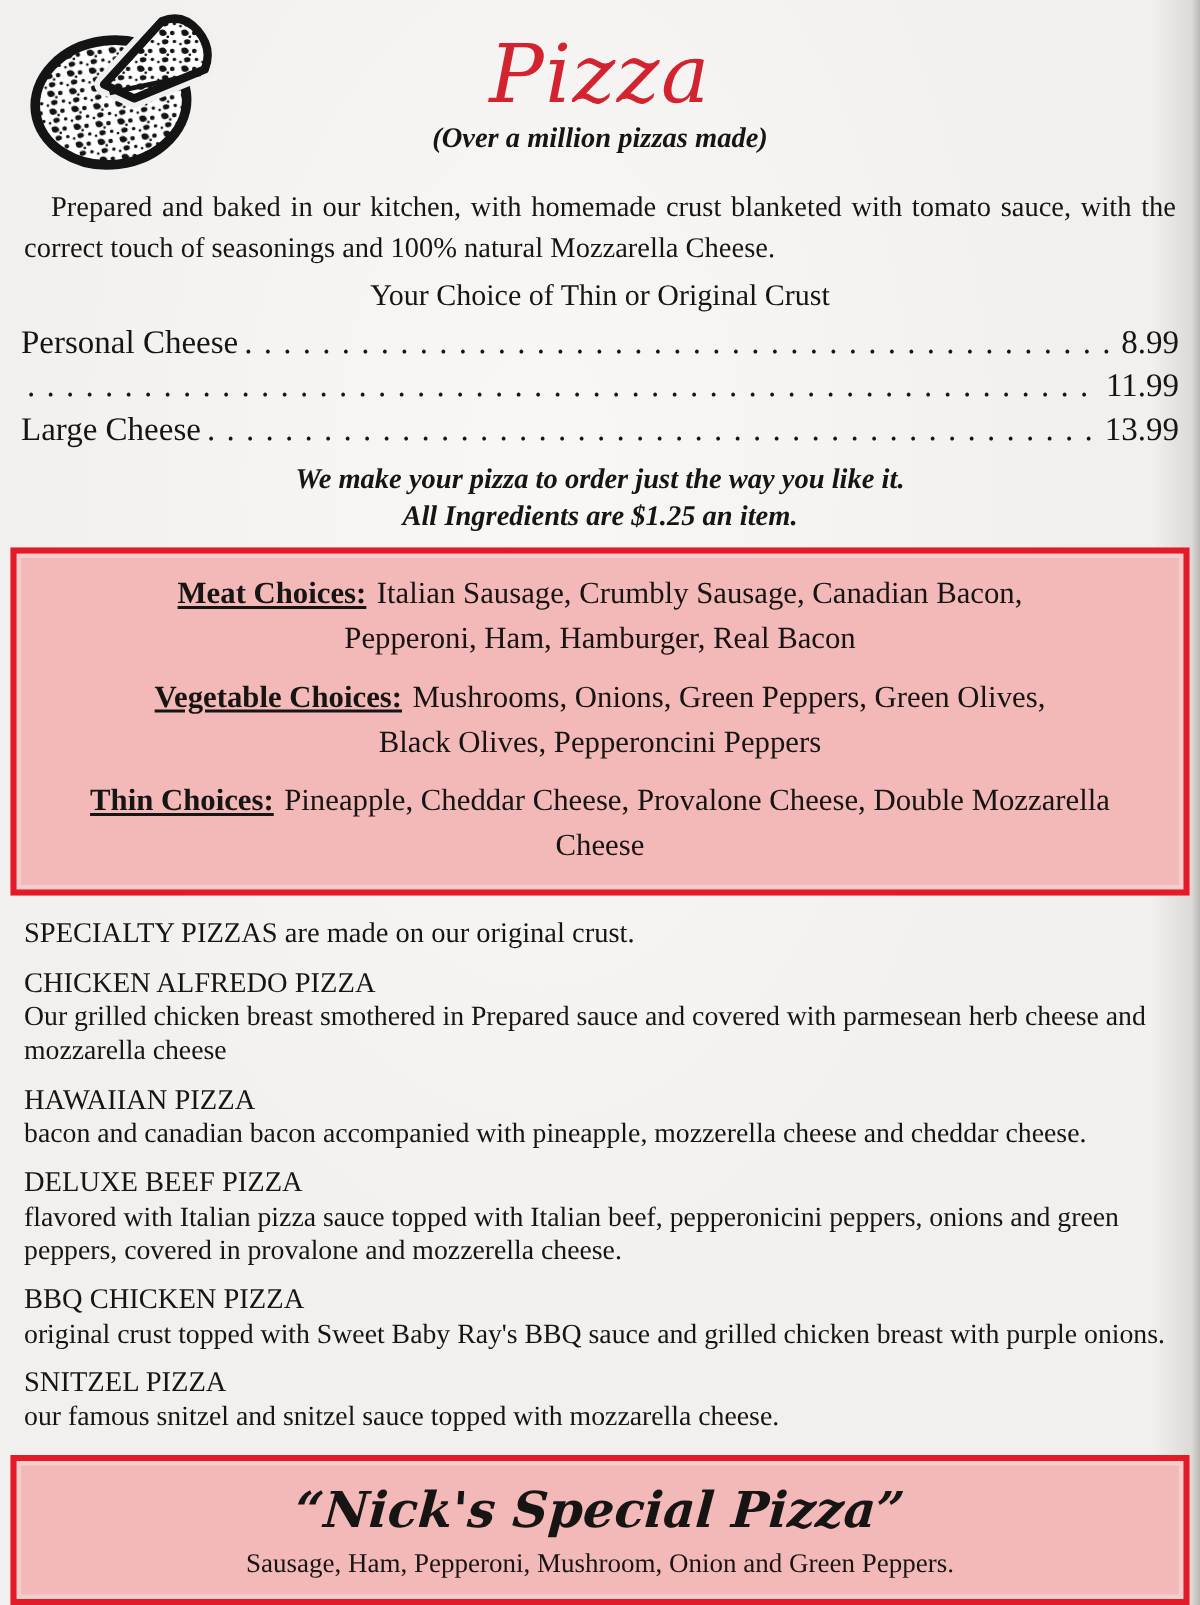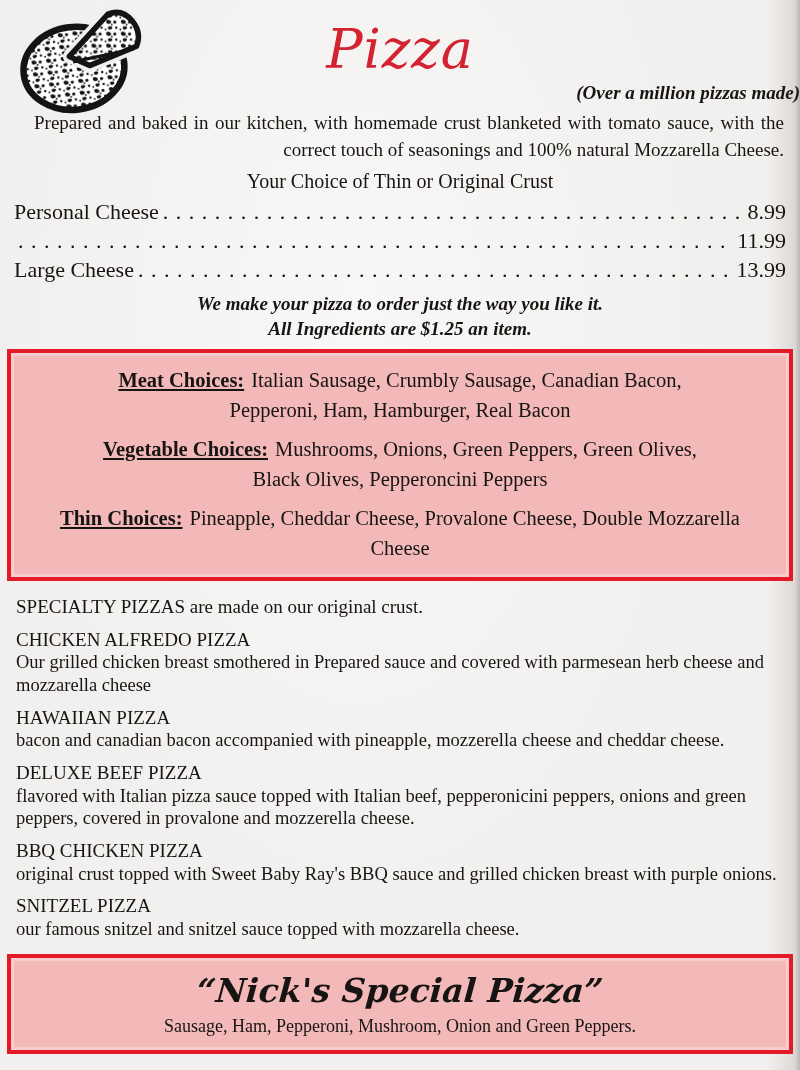--- a/index.html
+++ b/index.html
@@ -24,28 +24,28 @@
     text-align:center;
     font-family:"DejaVu Serif", serif;
     font-style:italic;
     font-weight:500;
     font-size:54px;
     line-height:1.05;
     color:#d32330;
     letter-spacing:1px;
   }
   .subtitle {
-    text-align:right;
+    text-align:center;
     font-weight:bold; font-style:italic;
     font-size:19px; line-height:1.2;
     margin-top:3px;
   }
   .intro { font-size:19px; line-height:1.42; padding:0 16px; }
-  .intro.l1 { margin-top:6px; text-indent:18px; text-align:justify; text-align-last:justify; }
-  .intro.l2 { text-align:right; }
+  .intro.l1 { margin-top:22px; text-indent:18px; text-align:justify; text-align-last:justify; }
+  .intro.l2 { text-align:left; }
   .crust-line { text-align:center; font-size:20px; margin-top:6px; }
   
   .prices { padding:4px 14px 0 14px; }
   .price-row { display:flex; align-items:flex-end; font-size:22px; line-height:29px; }
   .price-row .dots { flex:1; overflow:hidden; white-space:nowrap; margin:0 4px; }
   .price-row .dots::after {
     content:". . . . . . . . . . . . . . . . . . . . . . . . . . . . . . . . . . . . . . . . . . . . . . . . . . . . . . . . . . . . . . . . . . . . . . . . . . . . . . . . . . . . . . . . . . . . . . . . . . . .";
     letter-spacing:1px;
   }
   .price-row .pval { text-align:right;font-family:Liberation Serif, serif; }

